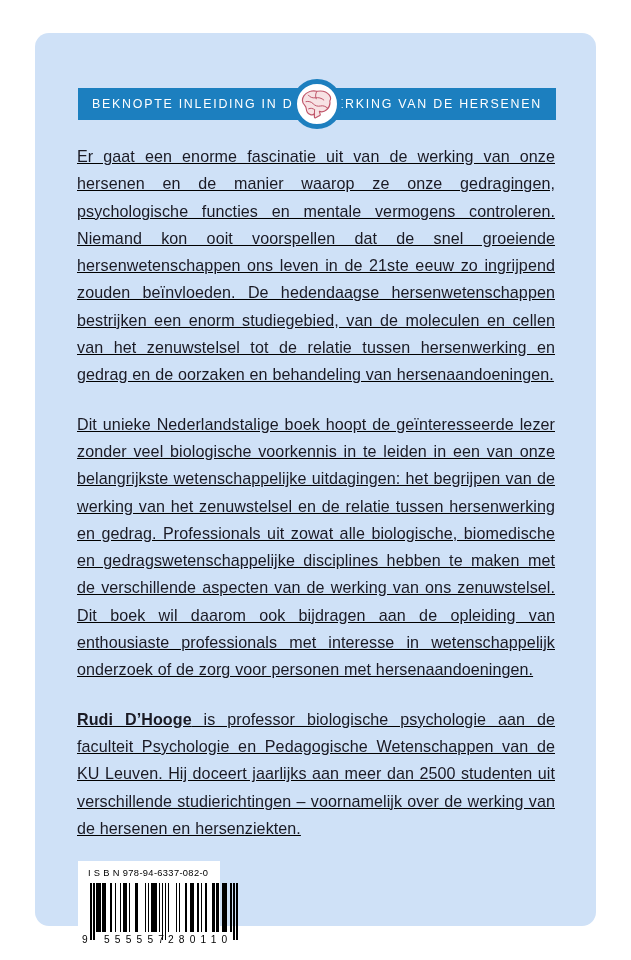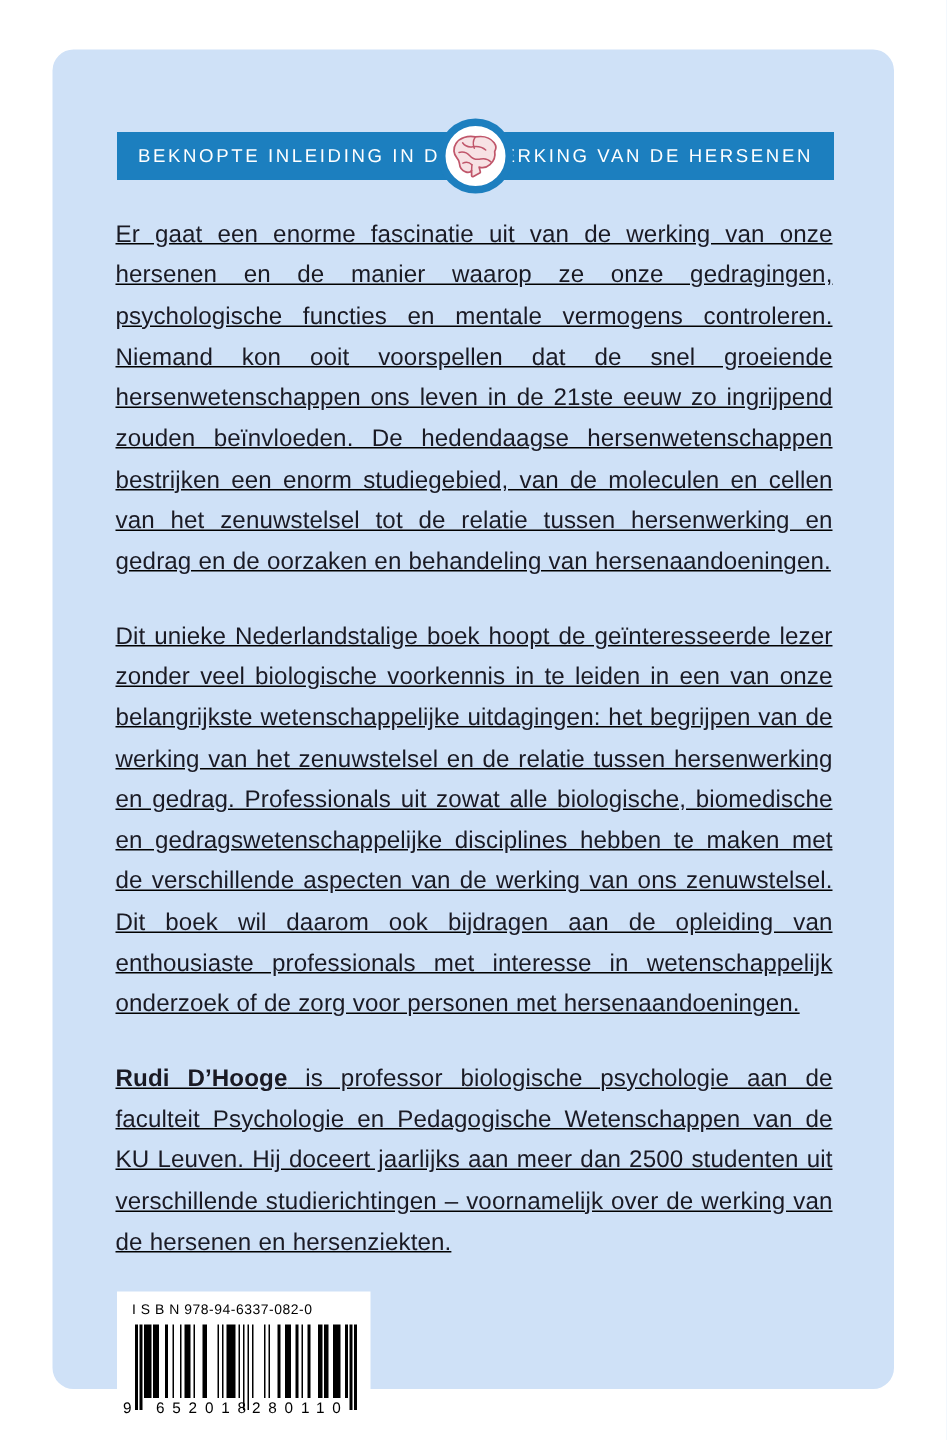--- a/index.html
+++ b/index.html
@@ -107,21 +107,21 @@
     font-size: 15.4px;
     letter-spacing: 0.15px;
     line-height: 1;
   }
 
   
   #barcode-box {
     position: absolute;
     left: 78px;
     top: 861px;
-    width: 169px;
+    width: 142px;
     height: 93px;
     background: #ffffff;
     box-sizing: border-box;
   }
   #isbn-text {
     position: absolute;
     left: 10px;
     top: 7px;
     font-size: 9.3px;
     color: #000000;
@@ -236,16 +236,16 @@
       <div class="bar" style="left: 121.516px; width: 3.11579px;"></div>
       <div class="bar" style="left: 126.189px; width: 3.11579px;"></div>
       <div class="bar" style="left: 132.421px; width: 4.67368px;"></div>
       <div class="bar" style="left: 140.211px; width: 1.55789px;"></div>
       <div class="bar guard" style="left: 143.326px; width: 1.55789px;"></div>
       <div class="bar guard" style="left: 146.442px; width: 1.55789px;"></div>
     </div>
 
   <div id="barcode-digits">
     <span style="left:4px;">9</span>
-    <span style="left:26px; letter-spacing:5.2px;">652018</span>
+    <span style="left:26px; letter-spacing:5.2px;">555557</span>
     <span style="left:90px; letter-spacing:5.2px;">280110</span>
   </div>
 </div>
 
 </body></html>

